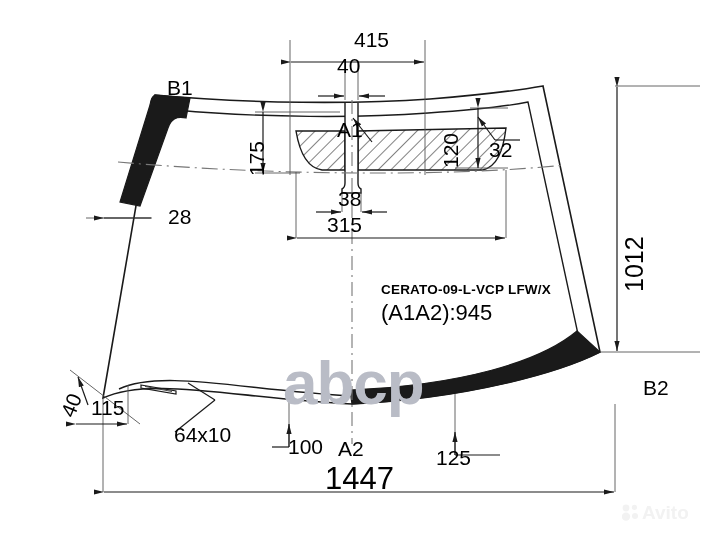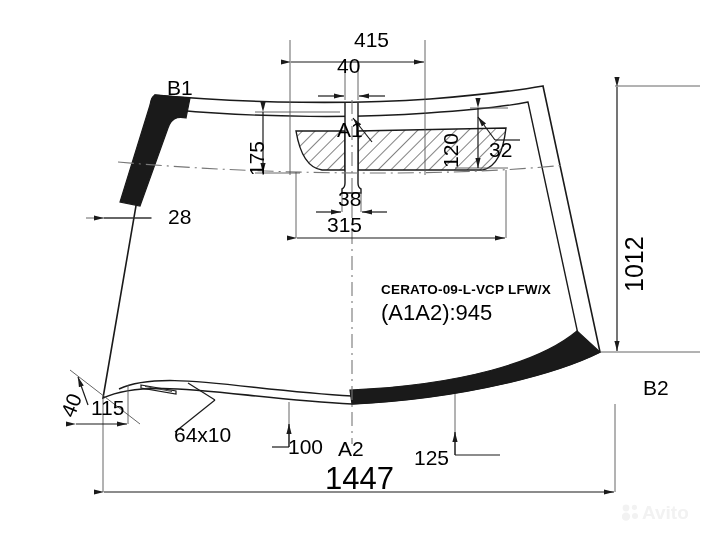--- a/index.html
+++ b/index.html
@@ -213,28 +213,29 @@
   <div class="lbl dim" style="left:338px; top:188px;">38</div>
   <div class="lbl dim" style="left:327px; top:214px;">315</div>
 
   <div class="lbl dim" style="left:168px; top:206px;">28</div>
 
   <div class="lbl dim rot70" style="left:57px; top:412px;">40</div>
   <div class="lbl dim" style="left:91px; top:397px;">115</div>
   <div class="lbl dim" style="left:174px; top:424px;">64x10</div>
 
   <div class="lbl dim" style="left:288px; top:436px;">100</div>
-  <div class="lbl dim" style="left:414px; top:447px;">125</div>
+  <div class="lbl dim" style="left:436px; top:447px;">125</div>
 
   <div class="lbl" style="left:325px; top:463px; font-size:31px;">1447</div>
   <div class="lbl rot90" style="left:622px; top:292px; font-size:25px;">1012</div>
 
   <div class="lbl partcode" style="left:381px; top:283px;">CERATO-09-L-VCP LFW/X</div>
   <div class="lbl partdim" style="left:381px; top:302px;">(A1A2):945</div>
 
+  <div id="wm-abcp">abcp</div>
 
   <div id="wm-avito">
     <svg width="17" height="17" viewBox="0 0 17 17">
       <circle cx="4" cy="4" r="3.4" fill="#f2f2f2"></circle>
       <circle cx="12.4" cy="3.4" r="2.6" fill="#f2f2f2"></circle>
       <circle cx="4" cy="12.6" r="4.2" fill="#f2f2f2"></circle>
       <circle cx="13" cy="12" r="3" fill="#f2f2f2"></circle>
     </svg>
     <span class="av-text">Avito</span>
   </div>

